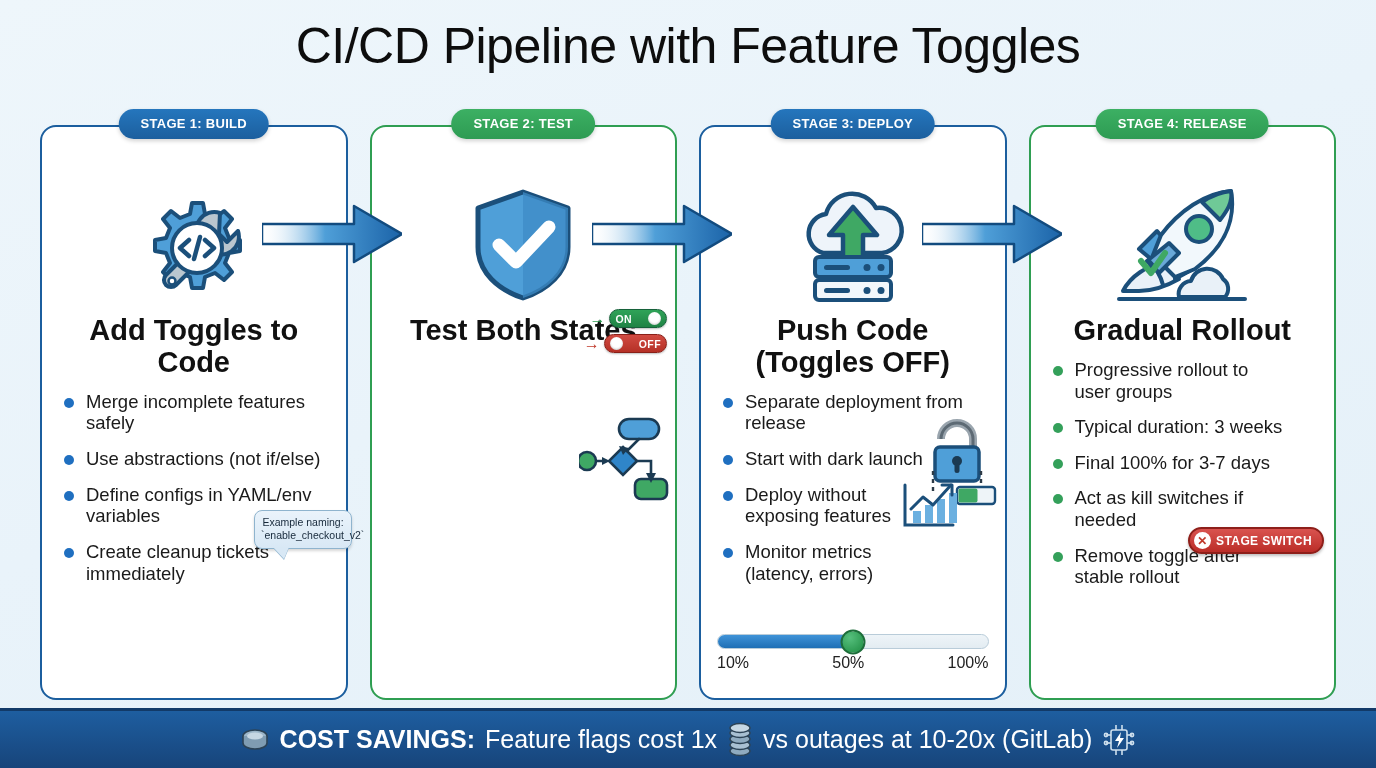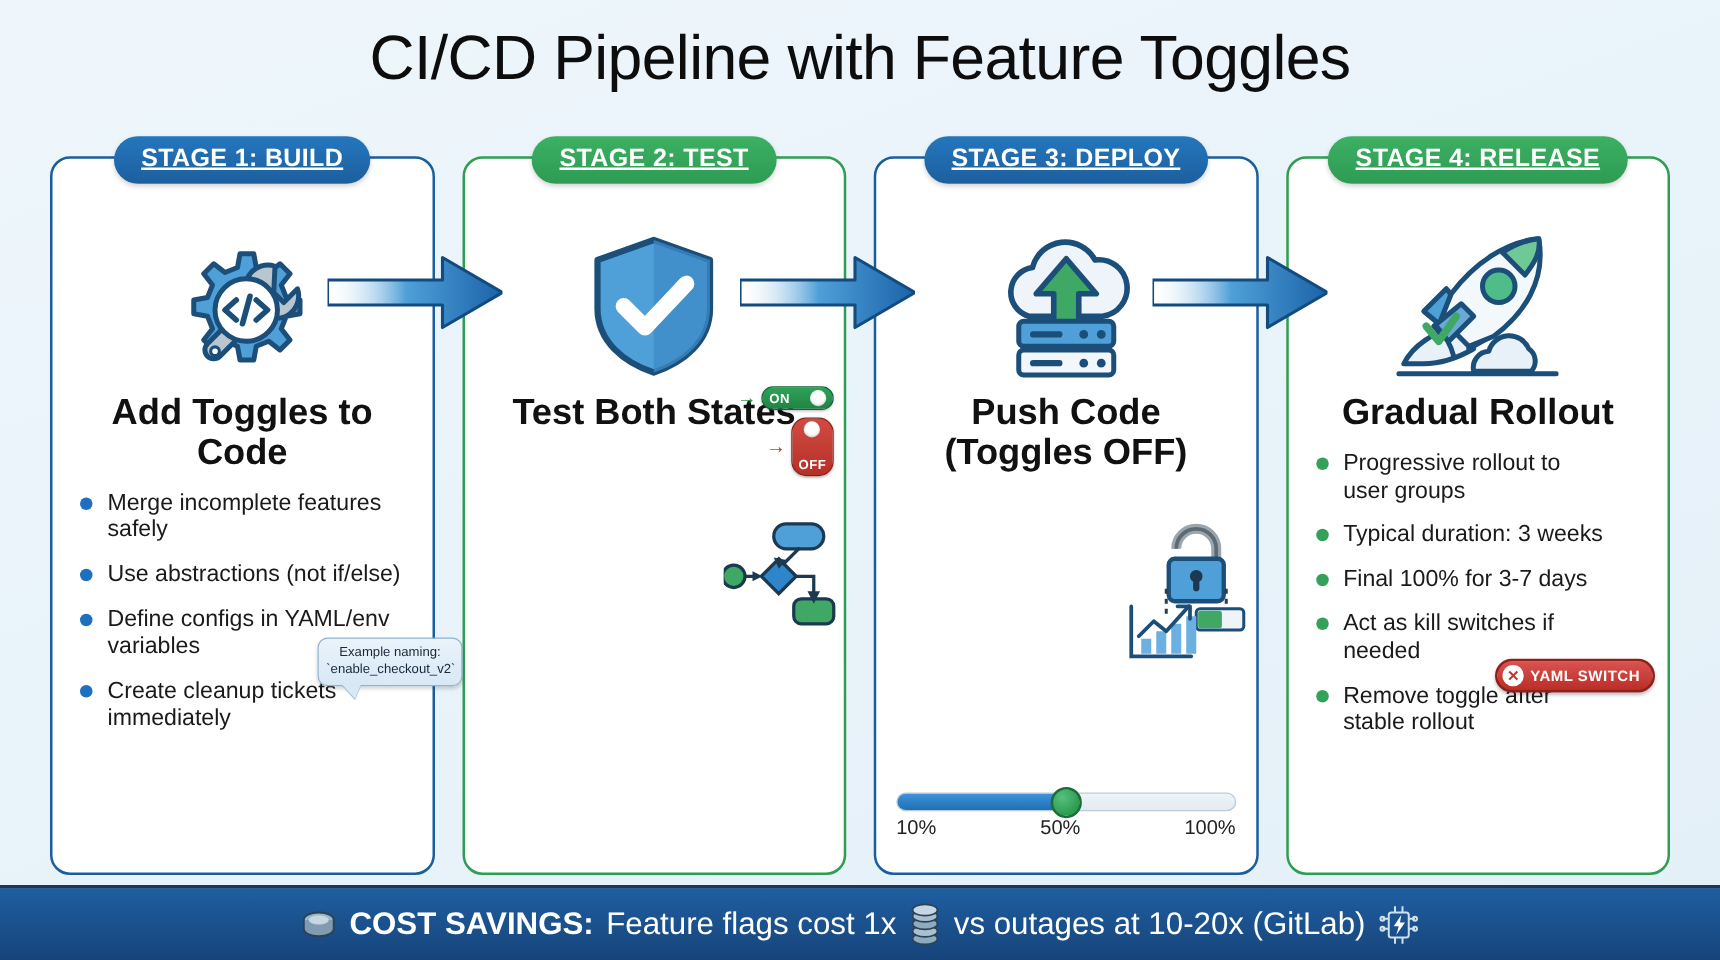--- a/index.html
+++ b/index.html
@@ -47,26 +47,25 @@
   .stage.green { border-color: #2f9e52; }
 
   .badge {
     position: absolute;
     top: -18px;
     left: 50%;
     transform: translateX(-50%);
     padding: 7px 22px 8px 22px;
     border-radius: 19px;
     color: #ffffff;
-    font-size: 20px;
+    font-size: 13px;
     font-weight: bold;
     letter-spacing: 0.3px;
     white-space: nowrap;
     box-shadow: 0 2px 4px rgba(0,0,0,0.18);
-    text-decoration: underline;
   }
   .badge.blue  { background: linear-gradient(180deg,#2576bd 0%,#1c5f9e 100%); }
   .badge.green { background: linear-gradient(180deg,#3cb063 0%,#2e9b53 100%); }
 
   
   .icon-wrap {
     height: 128px;
     display: flex;
     align-items: center;
     justify-content: center;
@@ -113,21 +112,21 @@
     pointer-events: none;
     z-index: 5;
   }
   .arrow svg { display:block; width:100%; height:100%; }
 
   
   .callout {
     position: absolute;
     left: 212px;
     top: 383px;
-    width: 116px;
+    width: 98px;
     background: linear-gradient(180deg,#eaf3fb 0%,#d8e8f5 100%);
     border: 1.5px solid #8fb4ce;
     border-radius: 8px;
     padding: 5px 6px 6px 6px;
     font-size: 10.5px;
     line-height: 1.25;
     color: #16283a;
     text-align: center;
     box-shadow: 0 2px 3px rgba(0,0,0,0.16);
     z-index: 9;
@@ -155,21 +154,21 @@
   .tg-arrow.off { color: #c0392b; }
   .pill {
     display: flex; align-items: center; gap: 16px;
     padding: 2px 5px;
     border-radius: 12px;
     font-size: 10.5px; font-weight: bold; color:#fff;
     letter-spacing:0.4px;
     box-shadow: 0 1px 2px rgba(0,0,0,0.25);
   }
   .pill.on  { background: linear-gradient(180deg,#2fa358 0%,#1f8344 100%); border:1.5px solid #16613a; }
-  .pill.off { background: linear-gradient(180deg,#d14b42 0%,#b53026 100%); border:1.5px solid #8a2018; flex-direction: column; }
+  .pill.off { background: linear-gradient(180deg,#d14b42 0%,#b53026 100%); border:1.5px solid #8a2018; }
   .knob { width: 13px; height: 13px; border-radius: 50%; background: #fff; box-shadow: inset 0 -1px 2px rgba(0,0,0,0.2); }
 
   
   .flow-mini { position: absolute; right: 4px; top: 288px; }
 
   
   .lock-cluster { position: absolute; right: 4px; top: 280px; }
 
   
   .slider-wrap { position: absolute; left: 16px; right: 16px; bottom: 26px; }
@@ -339,20 +338,26 @@
           <circle cx="78" cy="80.5" r="3.5"></circle>
             <circle cx="92" cy="80.5" r="3.5"></circle>
           <circle cx="78" cy="103.5" r="3.5"></circle>
             <circle cx="92" cy="103.5" r="3.5"></circle>
         </g>
       </svg>
     </div>
 
     <div class="stage-head">Push Code (Toggles OFF)</div>
 
+    <ul class="bullets">
+      <li>Separate deployment from release</li>
+      <li>Start with dark launch</li>
+      <li style="max-width:190px;">Deploy without exposing features</li>
+      <li style="max-width:190px;">Monitor metrics (latency, errors)</li>
+    </ul>
 
     <div class="lock-cluster">
       <svg width="104" height="124" viewBox="0 0 104 124">
 
         <g>
           <path d="M44 32 a16 16 0 0 1 32 0 v12" fill="none" stroke="#9aa5ae" stroke-width="8"></path>
           <path d="M44 32 a16 16 0 0 1 32 0 v12" fill="none" stroke="#5d6a74" stroke-width="3"></path>
           <rect x="38" y="40" width="44" height="34" rx="5" fill="#4f9fd8" stroke="#1b4f7a" stroke-width="3.5"></rect>
           <circle cx="60" cy="54" r="5" fill="#1b3a52"></circle>
           <rect x="57.5" y="56" width="5" height="10" rx="2.5" fill="#1b3a52"></rect>
@@ -433,21 +438,21 @@
     <ul class="bullets green">
       <li style="max-width:210px;">Progressive rollout to user groups</li>
       <li>Typical duration: 3 weeks</li>
       <li>Final 100% for 3-7 days</li>
       <li style="max-width:200px;">Act as kill switches if needed</li>
       <li style="max-width:215px;">Remove toggle after stable rollout</li>
     </ul>
 
     <div class="killswitch">
       <span class="ks-x">✕</span>
-      <span>YAML SWITCH</span>
+      <span>STAGE SWITCH</span>
     </div>
   </div>
 
 </div>
 
 <div class="arrow" style="left:262px;">
   <svg viewBox="0 0 140 64" preserveAspectRatio="none">
     <defs>
       <linearGradient id="ag1" x1="0" y1="0" x2="1" y2="0">
         <stop offset="0%" stop-color="#ffffff" stop-opacity="0.1"></stop>

